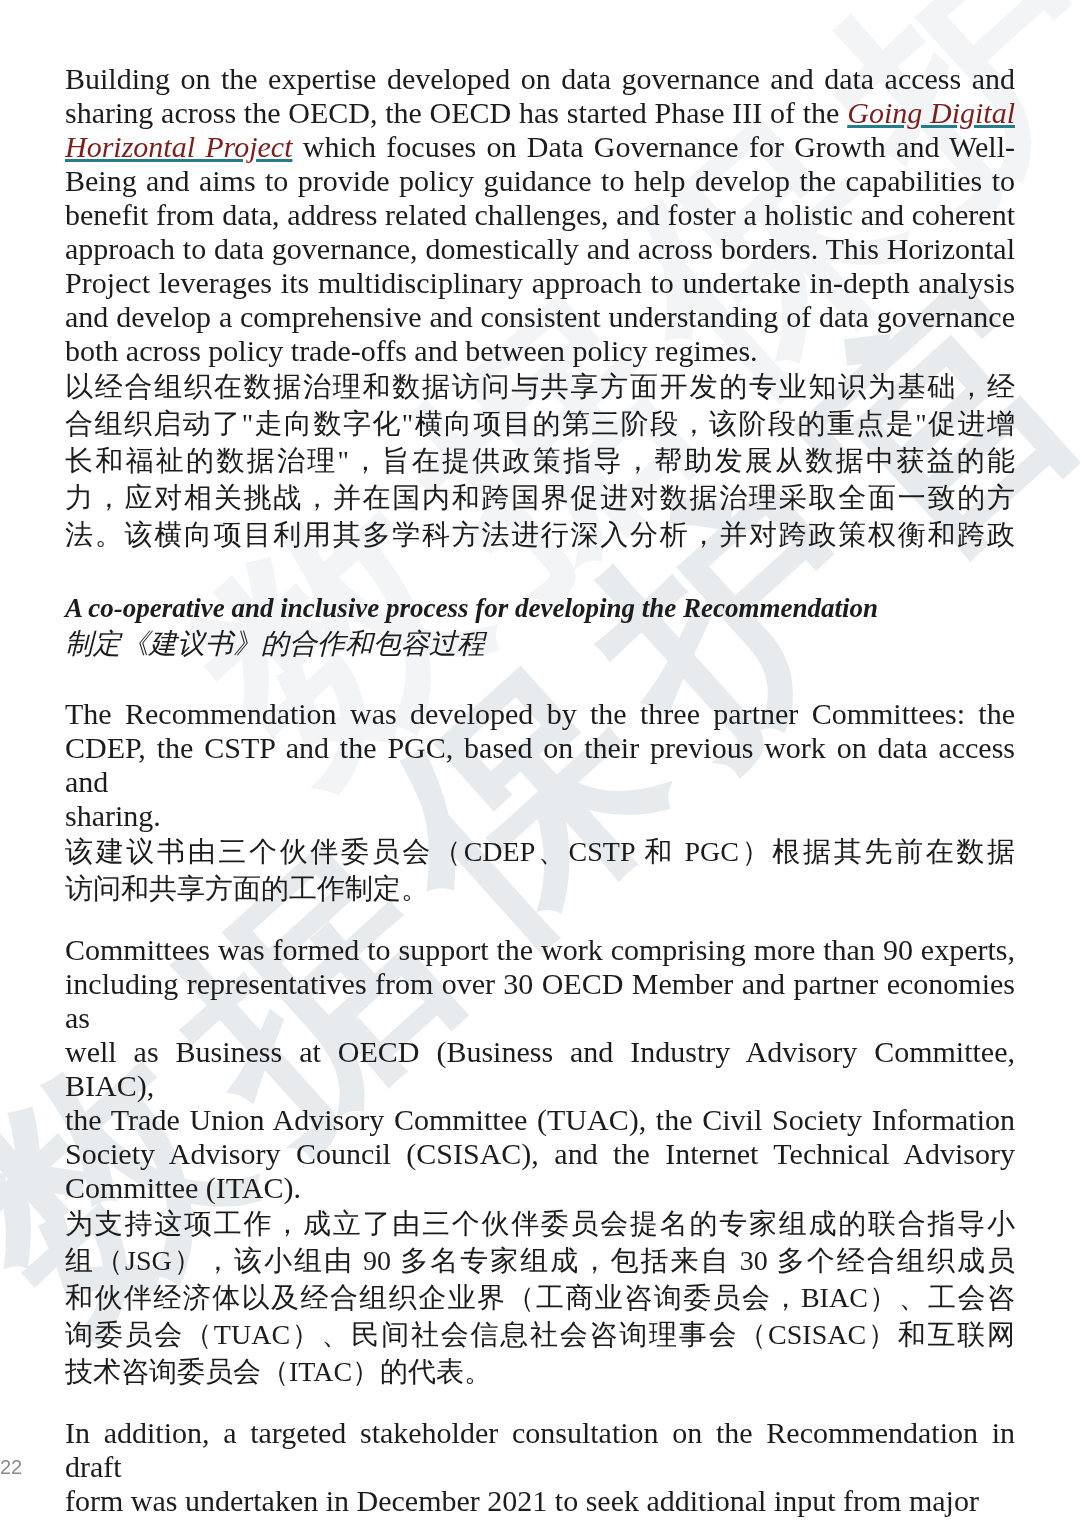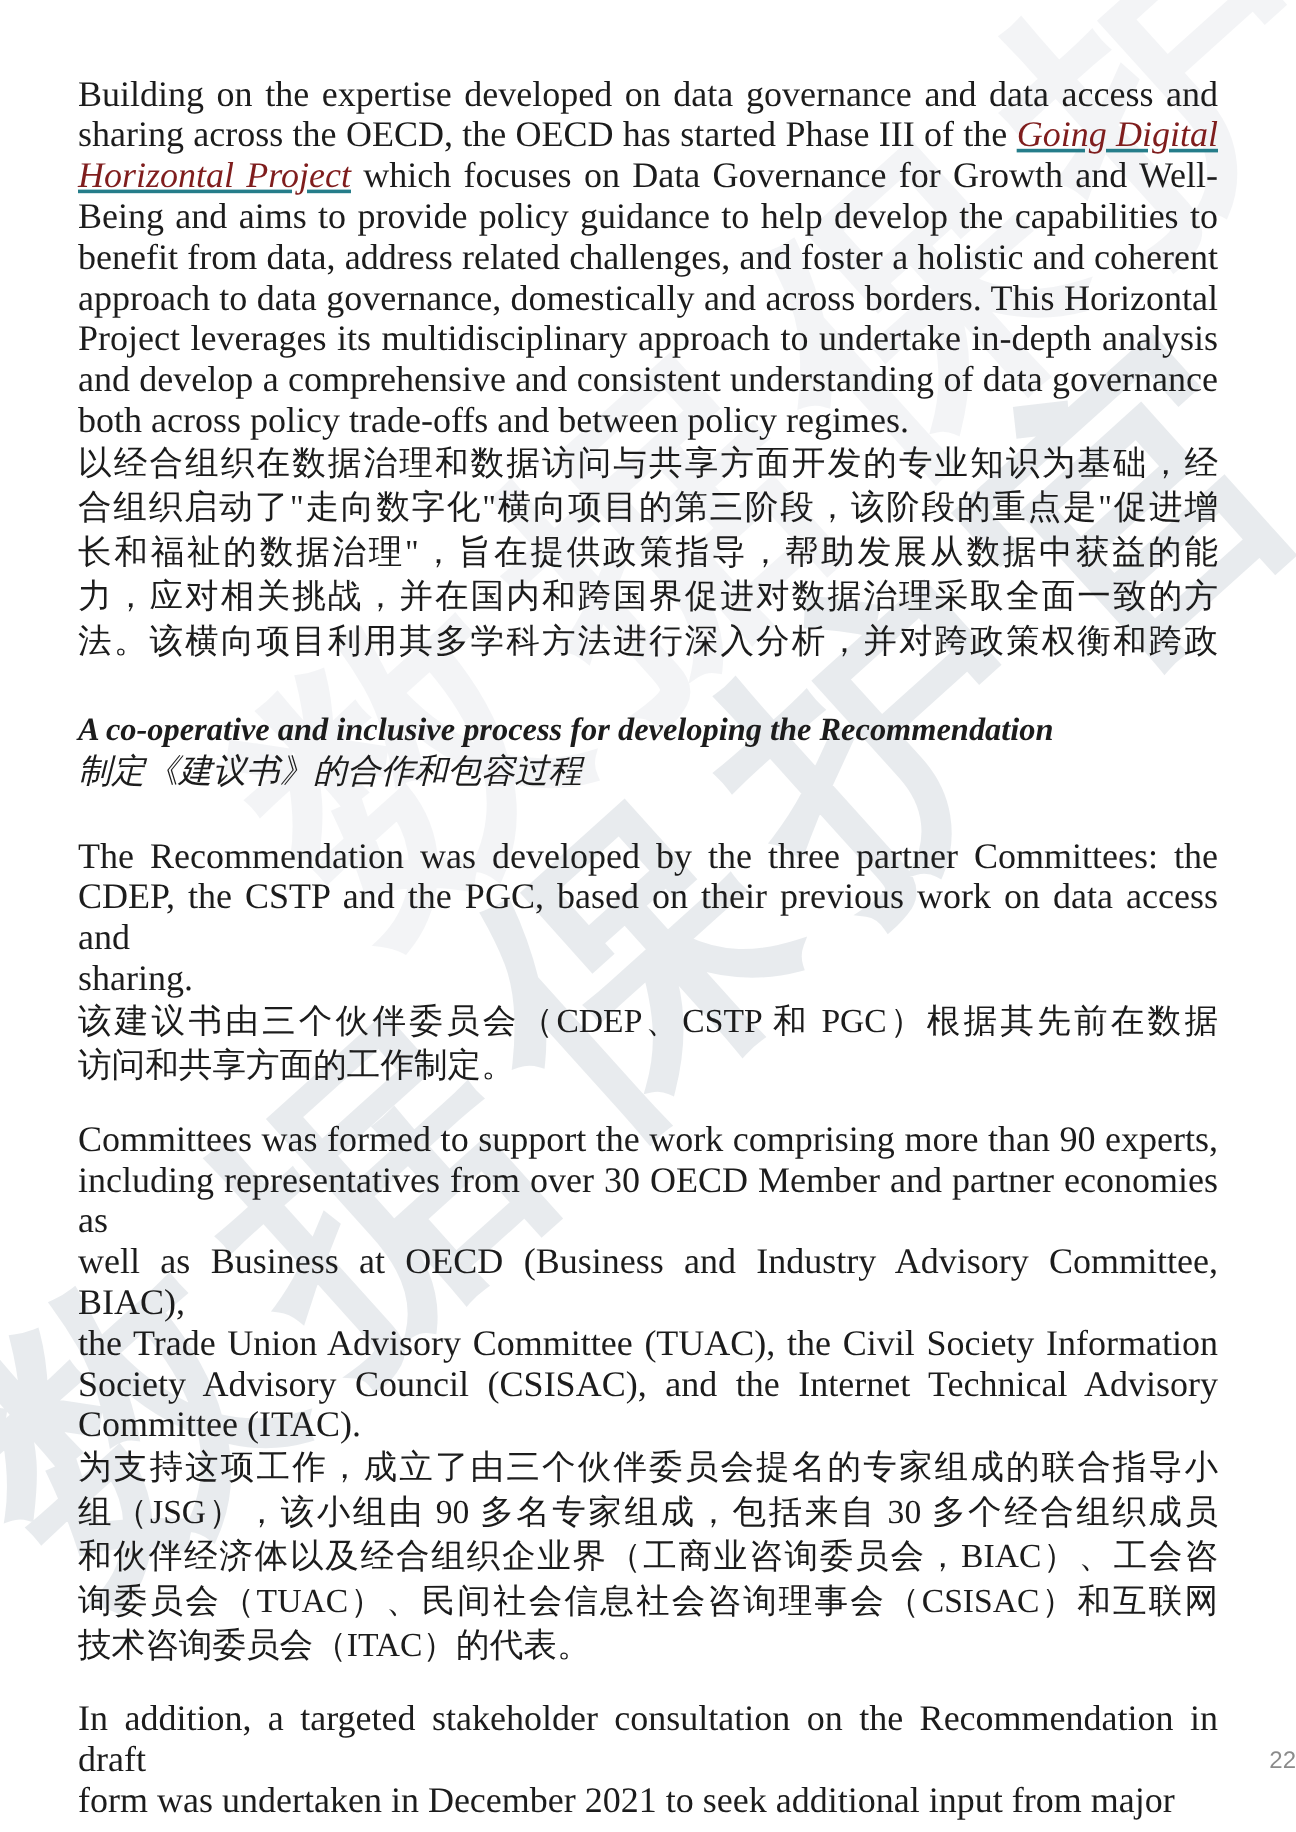--- a/index.html
+++ b/index.html
@@ -57,21 +57,21 @@
     text-decoration: underline;
     text-decoration-color: #257d8a;
     cursor: pointer;
   }
   .pagenum {
     position: absolute;
     z-index: 1;
     bottom: 48px;
     left: 0;
     width: 100%;
-    text-align: right;
+    text-align: left;
     font-family: "Liberation Sans", sans-serif;
     font-size: 20px;
     color: #8b8b8b;
   }
   
   .watermark {
     position: absolute;
     z-index: 0;
     white-space: nowrap;
     font-family: "Liberation Serif", serif;

